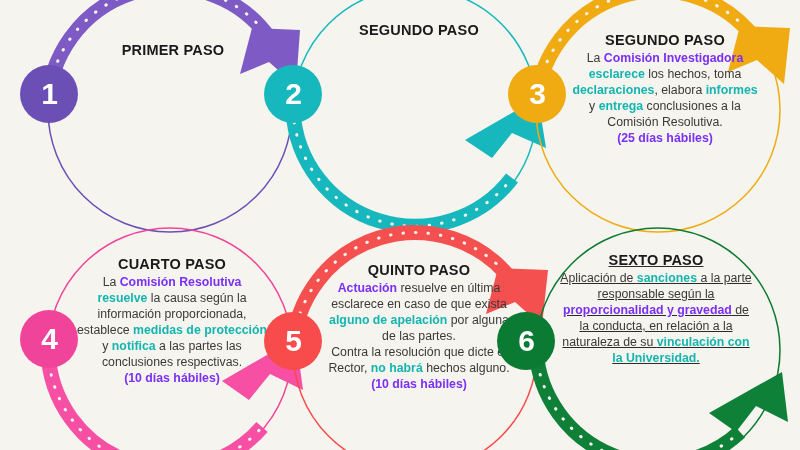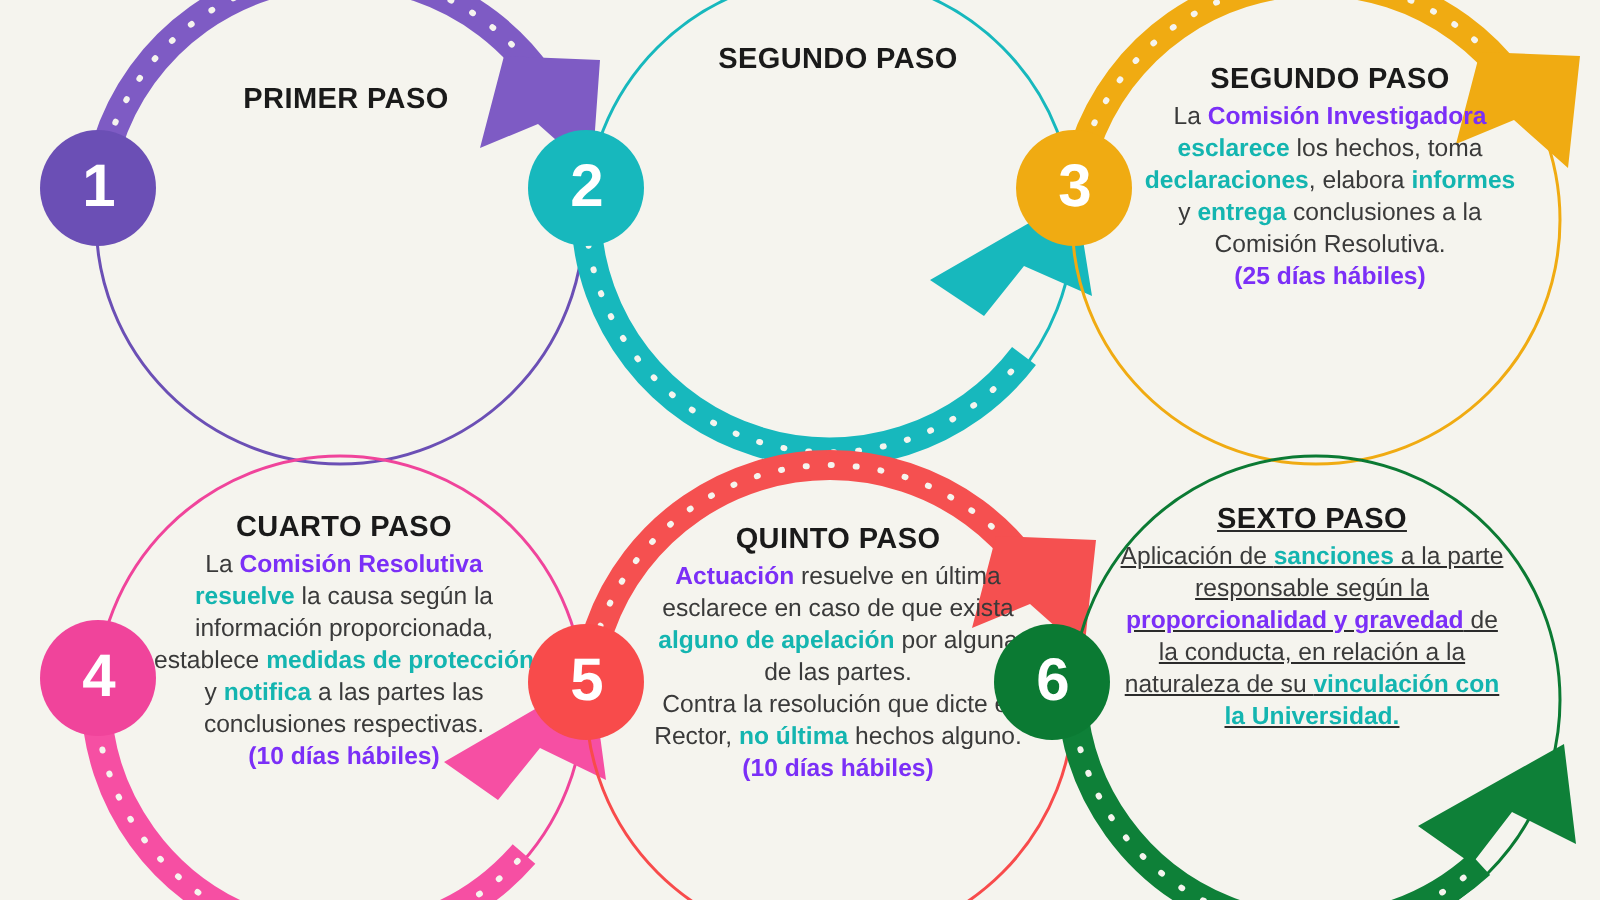--- a/index.html
+++ b/index.html
@@ -130,21 +130,21 @@
       <p class="body"><span>La </span><span class="hl-v">Comisión Resolutiva</span><span> </span><span class="hl-t">resuelve</span><span> la causa según la información proporcionada, establece </span><span class="hl-t">medidas de protección</span><span> y </span><span class="hl-t">notifica</span><span> a las partes las conclusiones respectivas.</span><br><span class="days">(10 días hábiles)</span></p>
     </div>
   </div>
 
   <div class="step">
     <div class="bubble" style="left: 264px; top: 312px; width: 58px; height: 58px; background: rgb(248, 75, 75);">
       <span>5</span>
     </div>
     <div class="txt" style="left:326px;top:262px;width:186px;">
       <p class="ttl">QUINTO PASO</p>
-      <p class="body"><span class="hl-v">Actuación</span><span> resuelve en última esclarece en caso de que exista </span><span class="hl-t">alguno de apelación</span><span> por alguna de las partes.</span><br><span>Contra la resolución que dicte el Rector, </span><span class="hl-t">no última</span><span> hechos alguno.</span><br><span class="days">(10 días hábiles)</span></p>
+      <p class="body"><span class="hl-v">Actuación</span><span> resuelve en última esclarece en caso de que exista </span><span class="hl-t">alguno de apelación</span><span> por alguna de las partes.</span><br><span>Contra la resolución que dicte el Rector, </span><span class="hl-t">no habrá</span><span> hechos alguno.</span><br><span class="days">(10 días hábiles)</span></p>
     </div>
   </div>
 
   <div class="step">
     <div class="bubble" style="left: 497px; top: 312px; width: 58px; height: 58px; background: rgb(11, 122, 51);">
       <span>6</span>
     </div>
     <div class="txt" style="left:560px;top:252px;width:192px;text-decoration:underline;">
       <p class="ttl">SEXTO PASO</p>
       <p class="body"><span>Aplicación de </span><span class="hl-t">sanciones</span><span> a la parte responsable según la </span><span class="hl-v">proporcionalidad y gravedad</span><span> de la conducta, en relación a la naturaleza de su </span><span class="hl-t">vinculación con la Universidad.</span></p>

